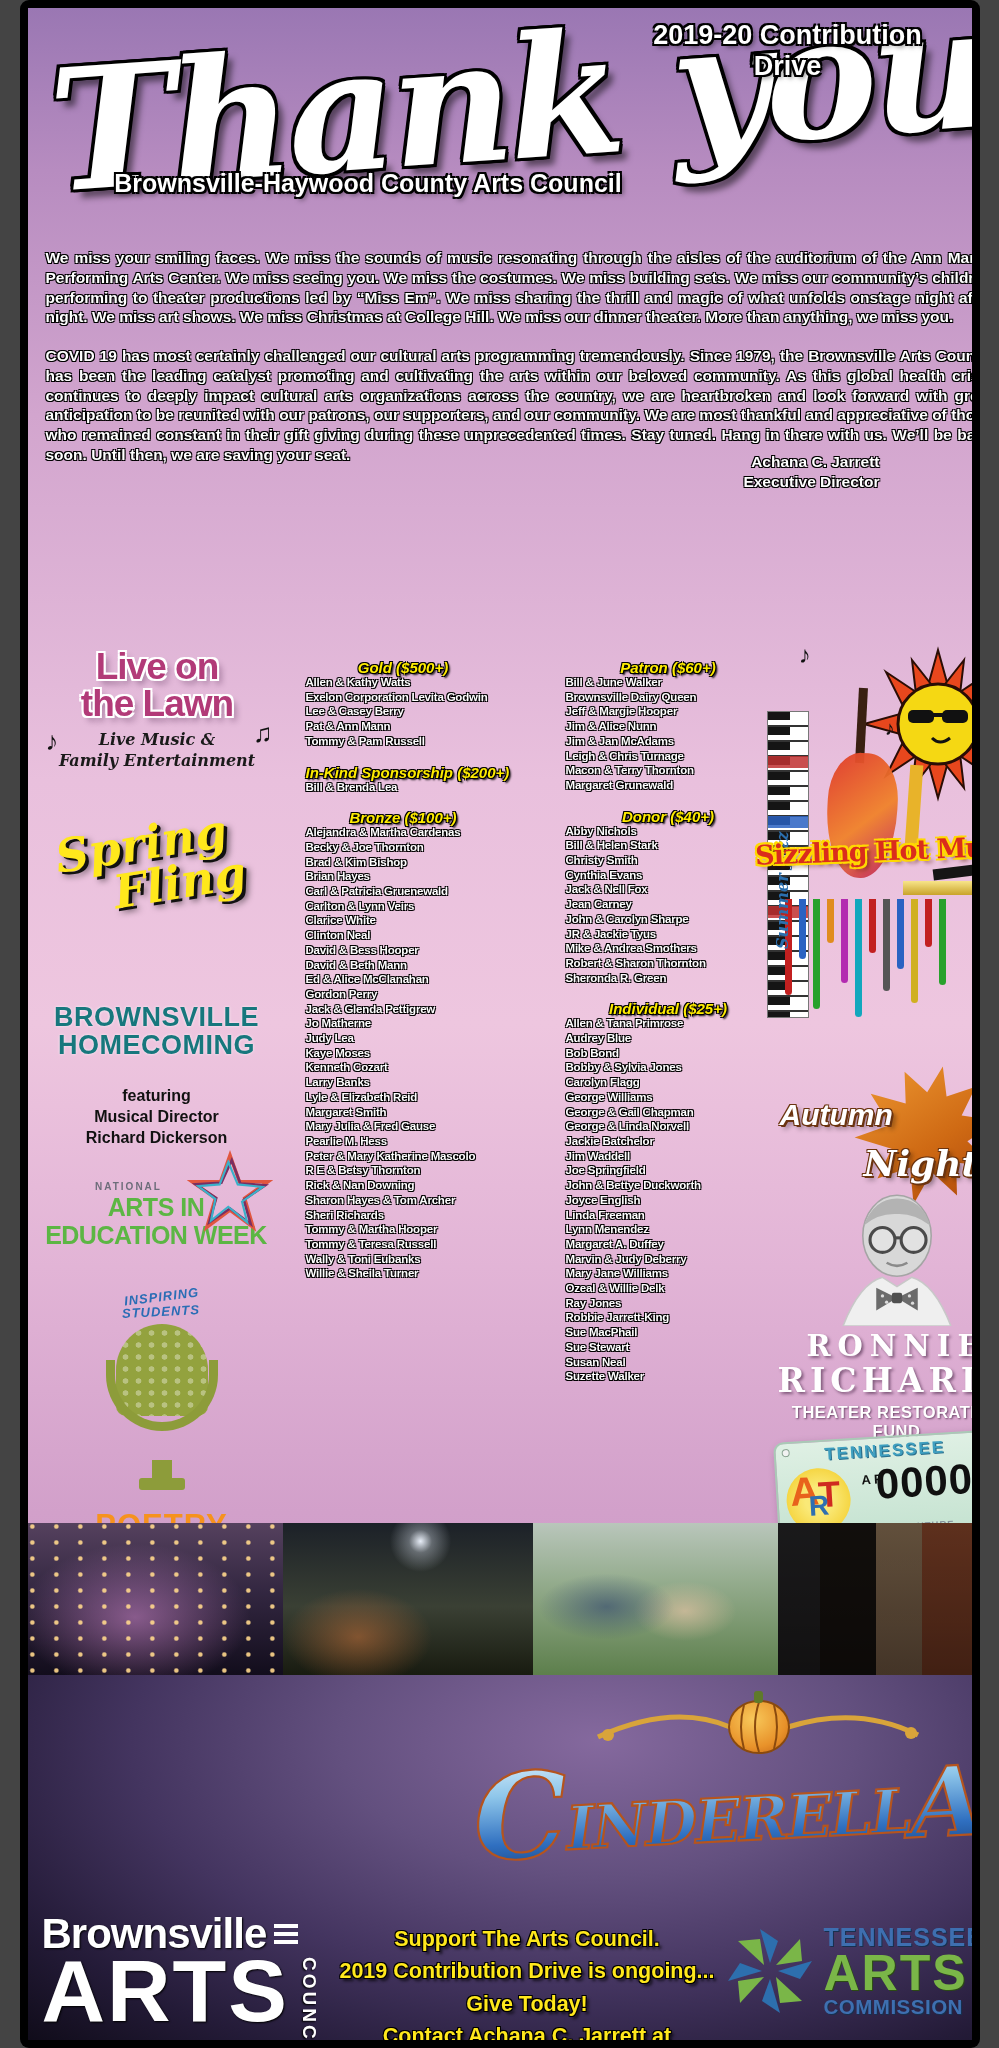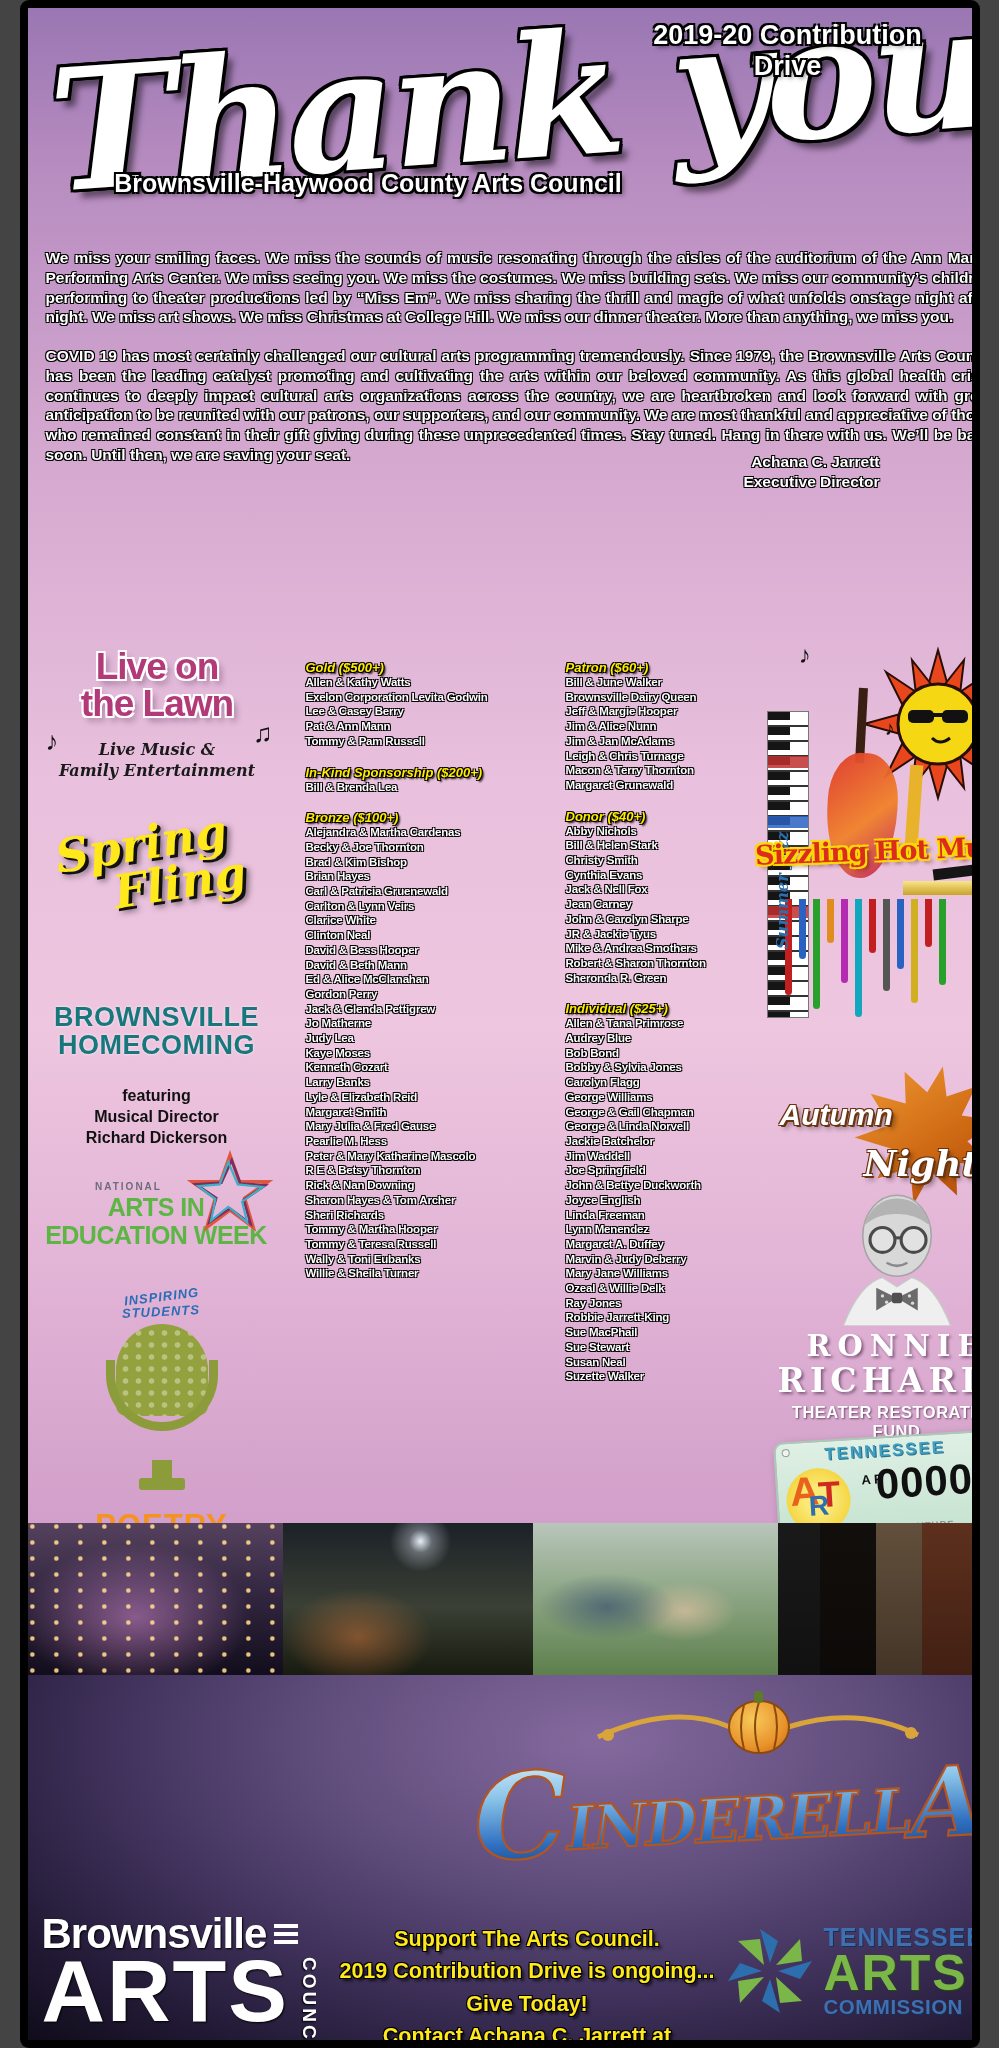--- a/index.html
+++ b/index.html
@@ -18,30 +18,30 @@
             font-size:168px;letter-spacing:-5px;color:#fff;transform:rotate(-4deg);z-index:4;}
   .subtitle{left:28px;top:160px;width:625px;text-align:center;font-size:25px;font-weight:bold;color:#fff;line-height:1.25;z-index:5;}
   .para{left:18px;width:947px;font-size:15.5px;font-weight:bold;color:#fff;text-align:justify;line-height:1.28;z-index:3;}
   .p1{top:240px;} .p2{top:338px;}
   .sig{left:552px;top:444px;width:300px;text-align:right;font-size:15.5px;font-weight:bold;color:#fff;line-height:1.3;}
 
   
   .donor-col{top:652px;white-space:nowrap;}
   .colA{left:278px;width:195px;} .colB{left:538px;width:205px;}
   .donor-group + .donor-group{margin-top:16px;}
-  .donor-header{font-size:13px;font-weight:bold;font-style:italic;color:#ffec00;line-height:15px;
-    text-shadow:-1px -1px 0 #000,1px -1px 0 #000,-1px 1px 0 #000,1px 1px 0 #000,2px 2px 2px #000;}
+  .donor-header{font-size:15px;font-weight:bold;font-style:italic;color:#ffec00;line-height:15px;
+    text-shadow:-1px -1px 0 #000,1px -1px 0 #000,-1px 1px 0 #000,1px 1px 0 #000,2px 2px 2px #000;text-align:center;}
   .donor-name{font-size:11.5px;font-weight:bold;color:#fff;line-height:14.7px;letter-spacing:-.2px;
     text-shadow:-1px -1px 0 #000,1px -1px 0 #000,-1px 1px 0 #000,1px 1px 0 #000;}
 
   
   .lol{left:22px;top:640px;width:215px;text-align:center;}
   .lol-main{font-size:37px;font-weight:800;color:#b23a78;line-height:1.0;letter-spacing:-1px;
     text-shadow:-2px -2px 0 #fff,2px -2px 0 #fff,-2px 2px 0 #fff,2px 2px 0 #fff,4px 5px 6px rgba(60,20,60,.4);}
-  .lol-tag{font-family:"DejaVu Serif",serif;font-style:italic;font-weight:bold;font-size:16px;color:#1a1a1a;line-height:1.3;margin-top:18px;}
+  .lol-tag{font-family:"DejaVu Serif",serif;font-style:italic;font-weight:bold;font-size:16px;color:#1a1a1a;line-height:1.3;margin-top:8px;}
   .note{position:absolute;font-size:26px;color:#111;}
   .spring{left:30px;top:812px;width:205px;transform:rotate(-9deg);font-family:"DejaVu Serif",serif;font-style:italic;font-weight:bold;
     color:#ffe81c;font-size:46px;line-height:.95;text-shadow:3px 3px 0 #111,5px 5px 6px rgba(0,0,0,.5);}
   .spring .l2{margin-left:52px;}
   .homecoming{left:18px;top:995px;width:222px;text-align:center;color:#17777d;font-weight:800;font-size:27px;line-height:1.05;letter-spacing:.5px;
     text-shadow:0 0 3px rgba(255,255,255,.8);}
   .featuring{left:18px;top:1078px;width:222px;text-align:center;color:#111;font-weight:bold;font-size:16px;line-height:1.3;}
   .aie{left:16px;top:1168px;width:225px;text-align:center;}
   .aie-small{font-size:10px;letter-spacing:2px;color:#6d6d7a;font-weight:bold;margin-right:55px;margin-top:8px;}
   .aie-main{font-size:25px;font-weight:bold;color:#5cb644;line-height:1.1;letter-spacing:-.5px;}

